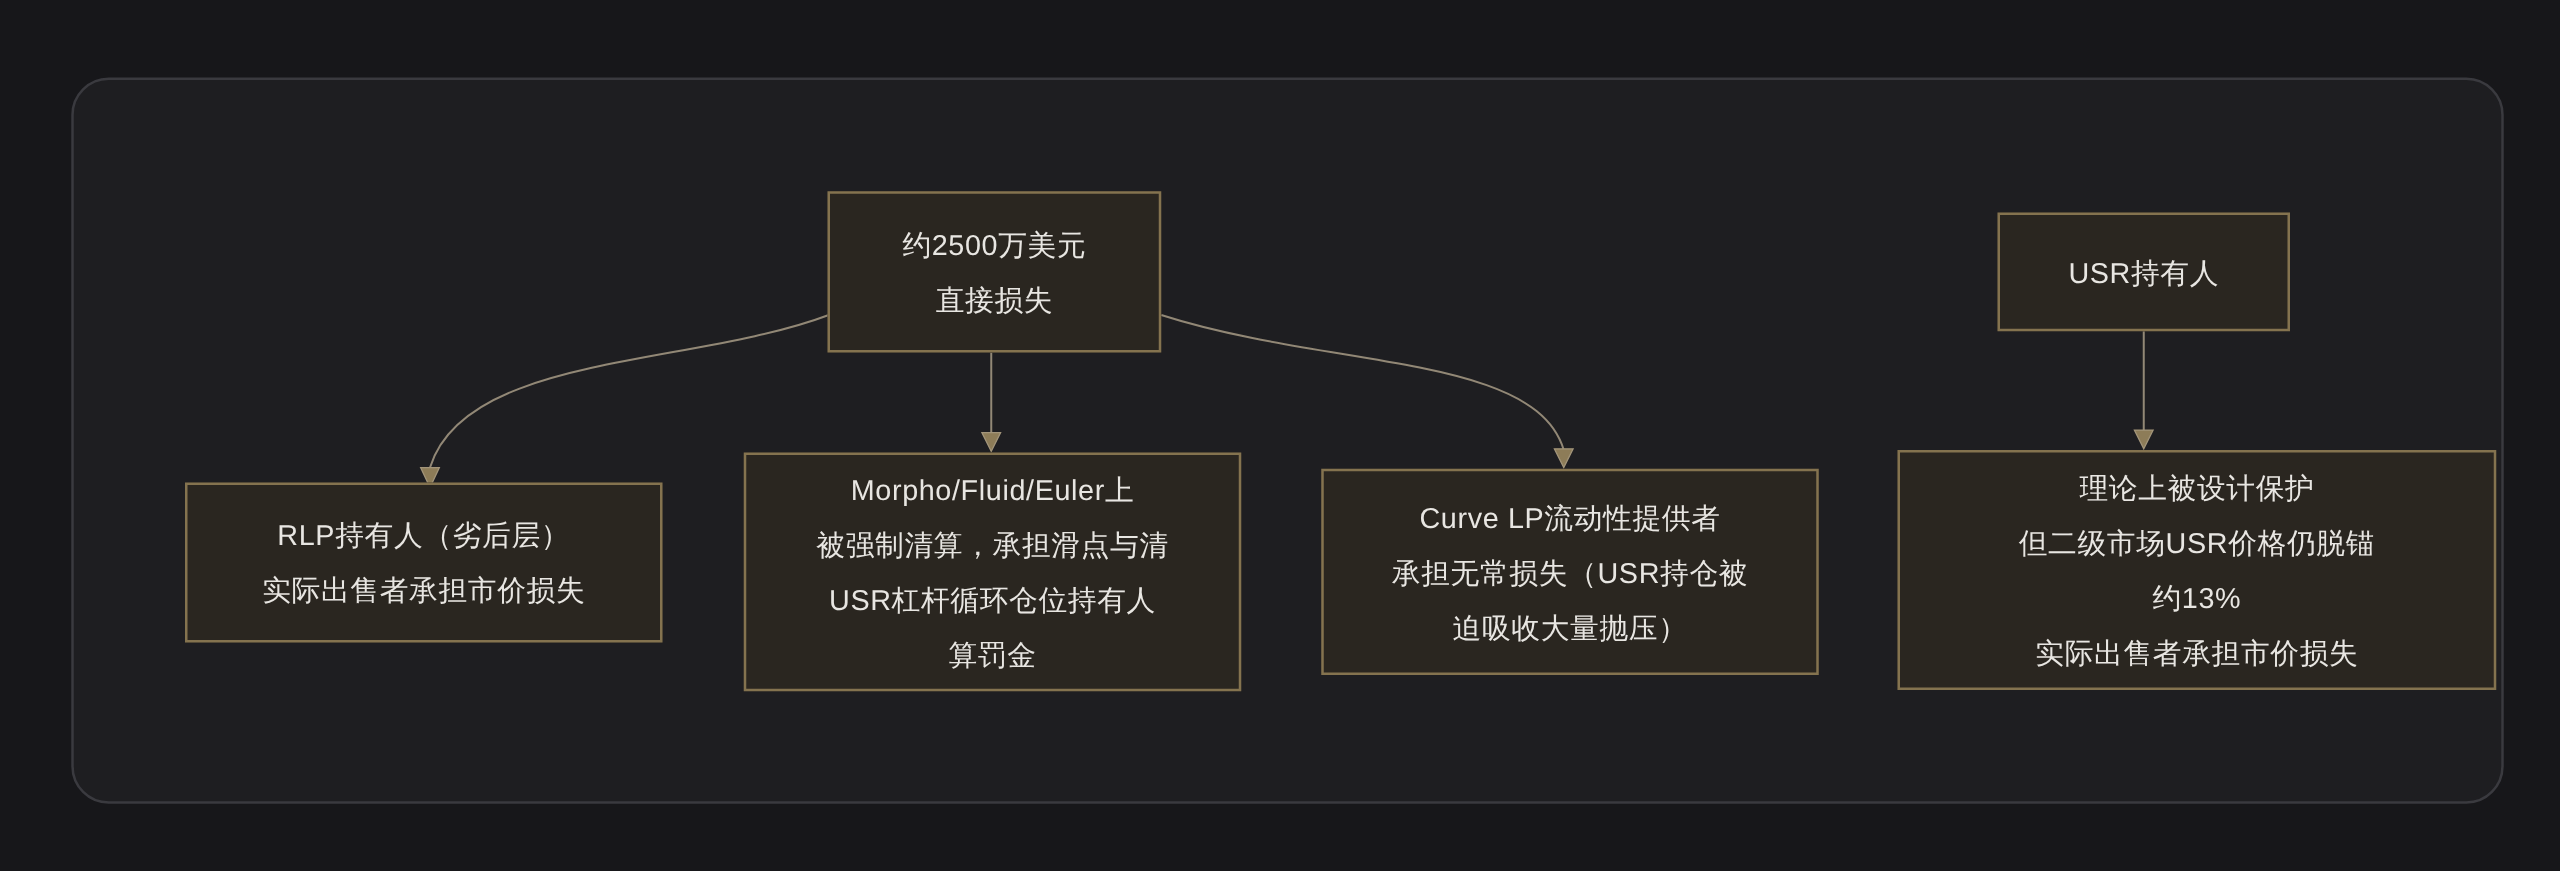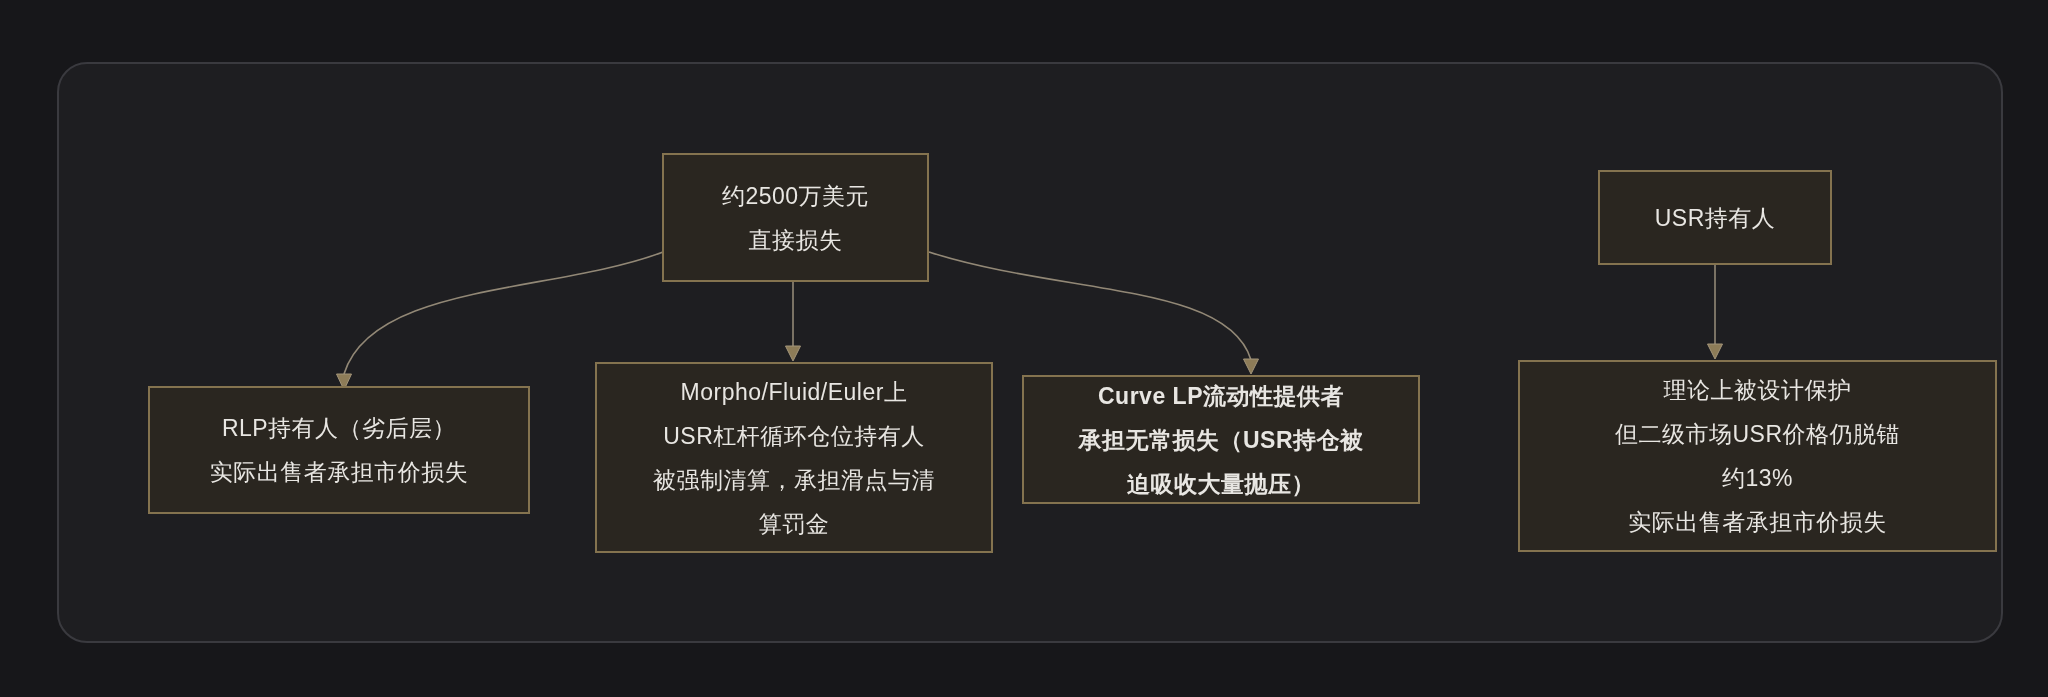--- a/index.html
+++ b/index.html
@@ -50,21 +50,21 @@
   }
   .node .nline {
     display: block;
     line-height: 44px;
     white-space: nowrap;
   }
   .node-direct-loss   { left: 662px;  top: 153px; width: 267px; height: 129px; }
   .node-usr-holders   { left: 1598px; top: 170px; width: 234px; height: 95px;  }
   .node-rlp-holders   { left: 148px;  top: 372px; width: 382px; height: 128px; margin-top: 14px; }
   .node-leverage      { left: 595px;  top: 362px; width: 398px; height: 191px; }
-  .node-curve-lp      { left: 1022px; top: 375px; width: 398px; height: 129px; font-weight: bold; }
+  .node-curve-lp      { left: 1057px; top: 375px; width: 398px; height: 165px; }
   .node-usr-detail    { left: 1518px; top: 360px; width: 479px; height: 192px; }
   .edge-line {
     stroke: #928876;
     stroke-width: 1.6;
     fill: none;
   }
   .edge-head {
     fill: #8d7c58;
     stroke: #a3957a;
     stroke-width: 1;
@@ -101,22 +101,22 @@
     <div class="nline">USR持有人</div>
   </div>
 
   <div class="node node-rlp-holders">
     <div class="nline">RLP持有人（劣后层）</div>
     <div class="nline">实际出售者承担市价损失</div>
   </div>
 
   <div class="node node-leverage">
     <div class="nline">Morpho/Fluid/Euler上</div>
+    <div class="nline">被强制清算，承担滑点与清</div>
     <div class="nline">USR杠杆循环仓位持有人</div>
-    <div class="nline">被强制清算，承担滑点与清</div>
     <div class="nline">算罚金</div>
   </div>
 
   <div class="node node-curve-lp">
     <div class="nline">Curve LP流动性提供者</div>
     <div class="nline">承担无常损失（USR持仓被</div>
     <div class="nline">迫吸收大量抛压）</div>
   </div>
 
   <div class="node node-usr-detail">

